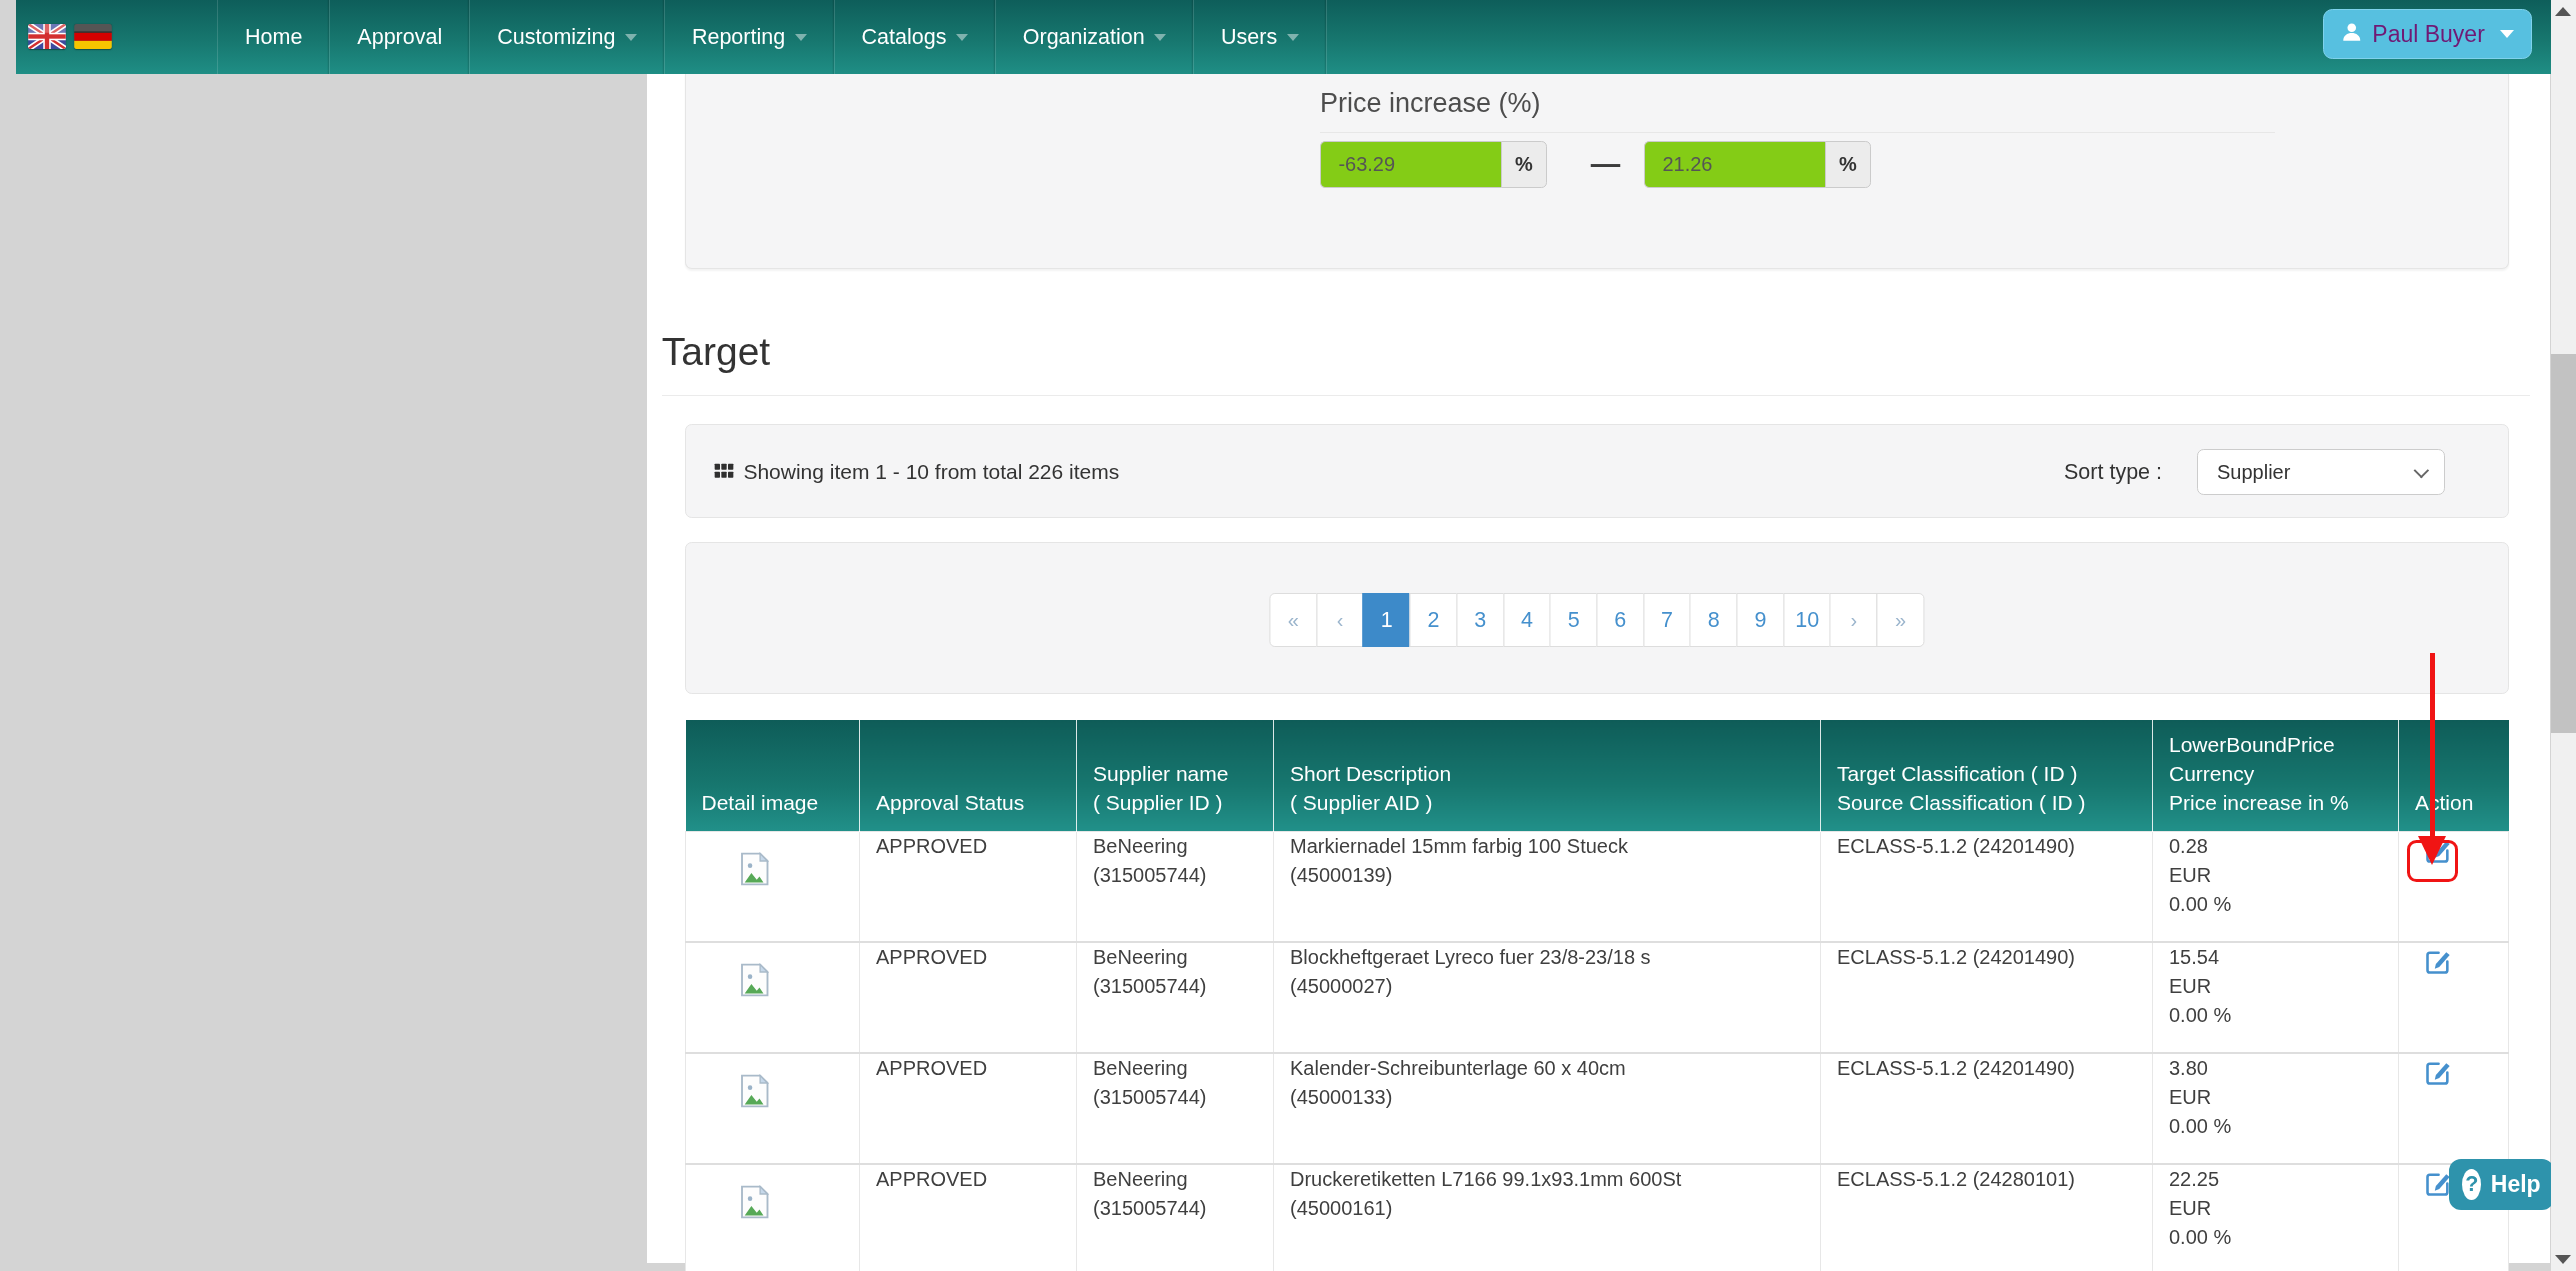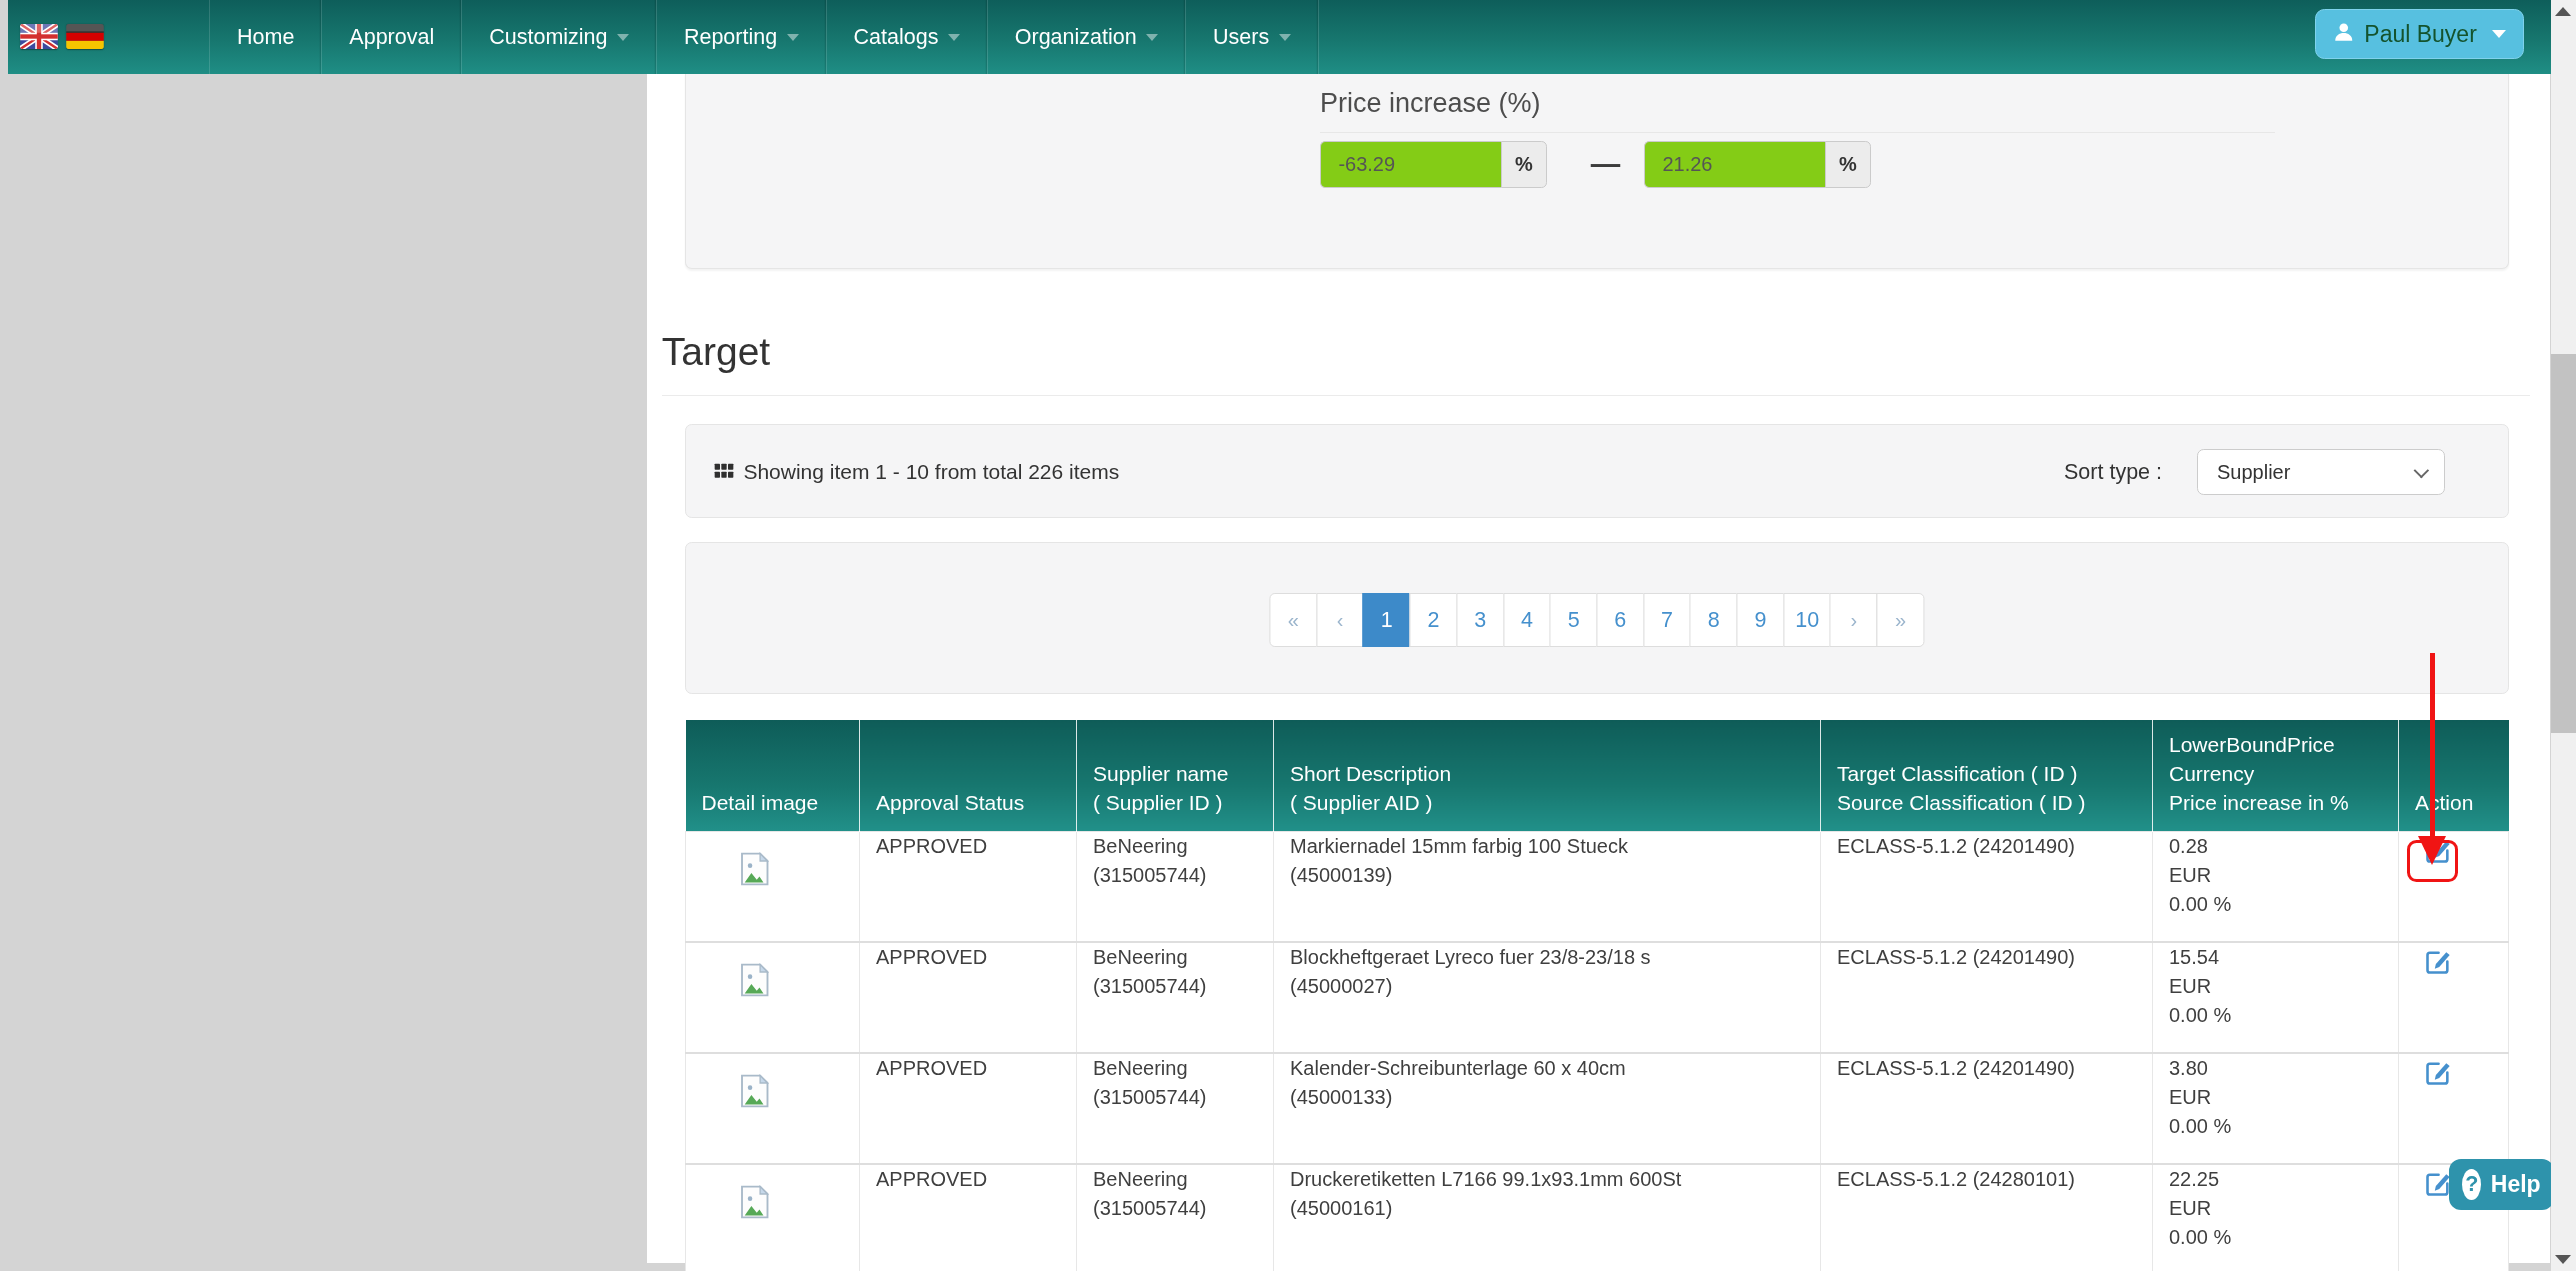--- a/index.html
+++ b/index.html
@@ -2,40 +2,40 @@
 <html style="font-size:10.7px"><head>
 <meta charset="utf-8">
 <style>
   * { margin:0; padding:0; box-sizing:border-box; }
   html,body { width:2576px; height:1271px; }
   body { font-family:"Liberation Sans", sans-serif; background:#d4d4d4; }
   .screen { position:relative; width:2576px; height:1271px; overflow:hidden; background:#d4d4d4; }
 
   
   .navbar {
-    position:absolute; left:8px; top:0; width:2551px; height:74px;
+    position:absolute; left:16px; top:0; width:2551px; height:74px;
     background:linear-gradient(180deg,#0e5e5a 0%, #17776f 55%, #1f8e85 100%);
     display:flex; align-items:flex-start; z-index:30;
   }
   .flags { position:absolute; left:12px; top:24px; display:flex; gap:8px; }
   .flag { width:38px; height:25px; border-radius:2.7px; overflow:hidden; box-shadow:0 0.7px 1.3px rgba(0,0,0,.4); cursor:pointer; }
   .flag svg { display:block; }
   .nav-menu { display:flex; height:74px; margin-left:201px; align-items:stretch; }
   .nav-item {
     display:flex; align-items:center; padding:0 27px; color:#fff; font-size:21.5px;
     border-left:0.7px solid rgba(255,255,255,.14); box-shadow:-1.3px 0 0 rgba(0,0,0,.12) inset;
     cursor:pointer; white-space:nowrap;
   }
   .nav-item:last-child { border-right:0.7px solid rgba(255,255,255,.14); }
   .caret-down { width:0; height:0; border-left:6px solid transparent; border-right:6px solid transparent;
     border-top:7.4px solid rgba(255,255,255,.45); margin-left:9.4px; }
   .user-btn {
     position:absolute; right:35px; top:9.4px; height:50px; padding:0 17.4px;
     background:#57c0e0; border:1.3px solid #7fd2ec; border-radius:9.4px;
-    display:flex; align-items:center; gap:9.4px; color:#14532d; font-size:23px; cursor:pointer;
+    display:flex; align-items:center; gap:9.4px; color:#701a75; font-size:23px; cursor:pointer;
   }
   .user-caret { width:0; height:0; border-left:7.4px solid transparent; border-right:7.4px solid transparent; border-top:8.7px solid #fff; margin-left:5.4px; }
 
   
   .content { position:absolute; left:647px; top:74px; width:1903px; height:1189px; background:#fff; }
 
   .panel {
     position:absolute; background:#f5f5f6; border:1.3px solid #e5e5e5; border-radius:6.7px;
   }
   .filter-panel { left:38px; top:-1.3px; width:1824px; height:196px; border-top:none; border-radius:0 0 6.7px 6.7px; box-shadow:0 2px 2px rgba(0,0,0,.05); }

